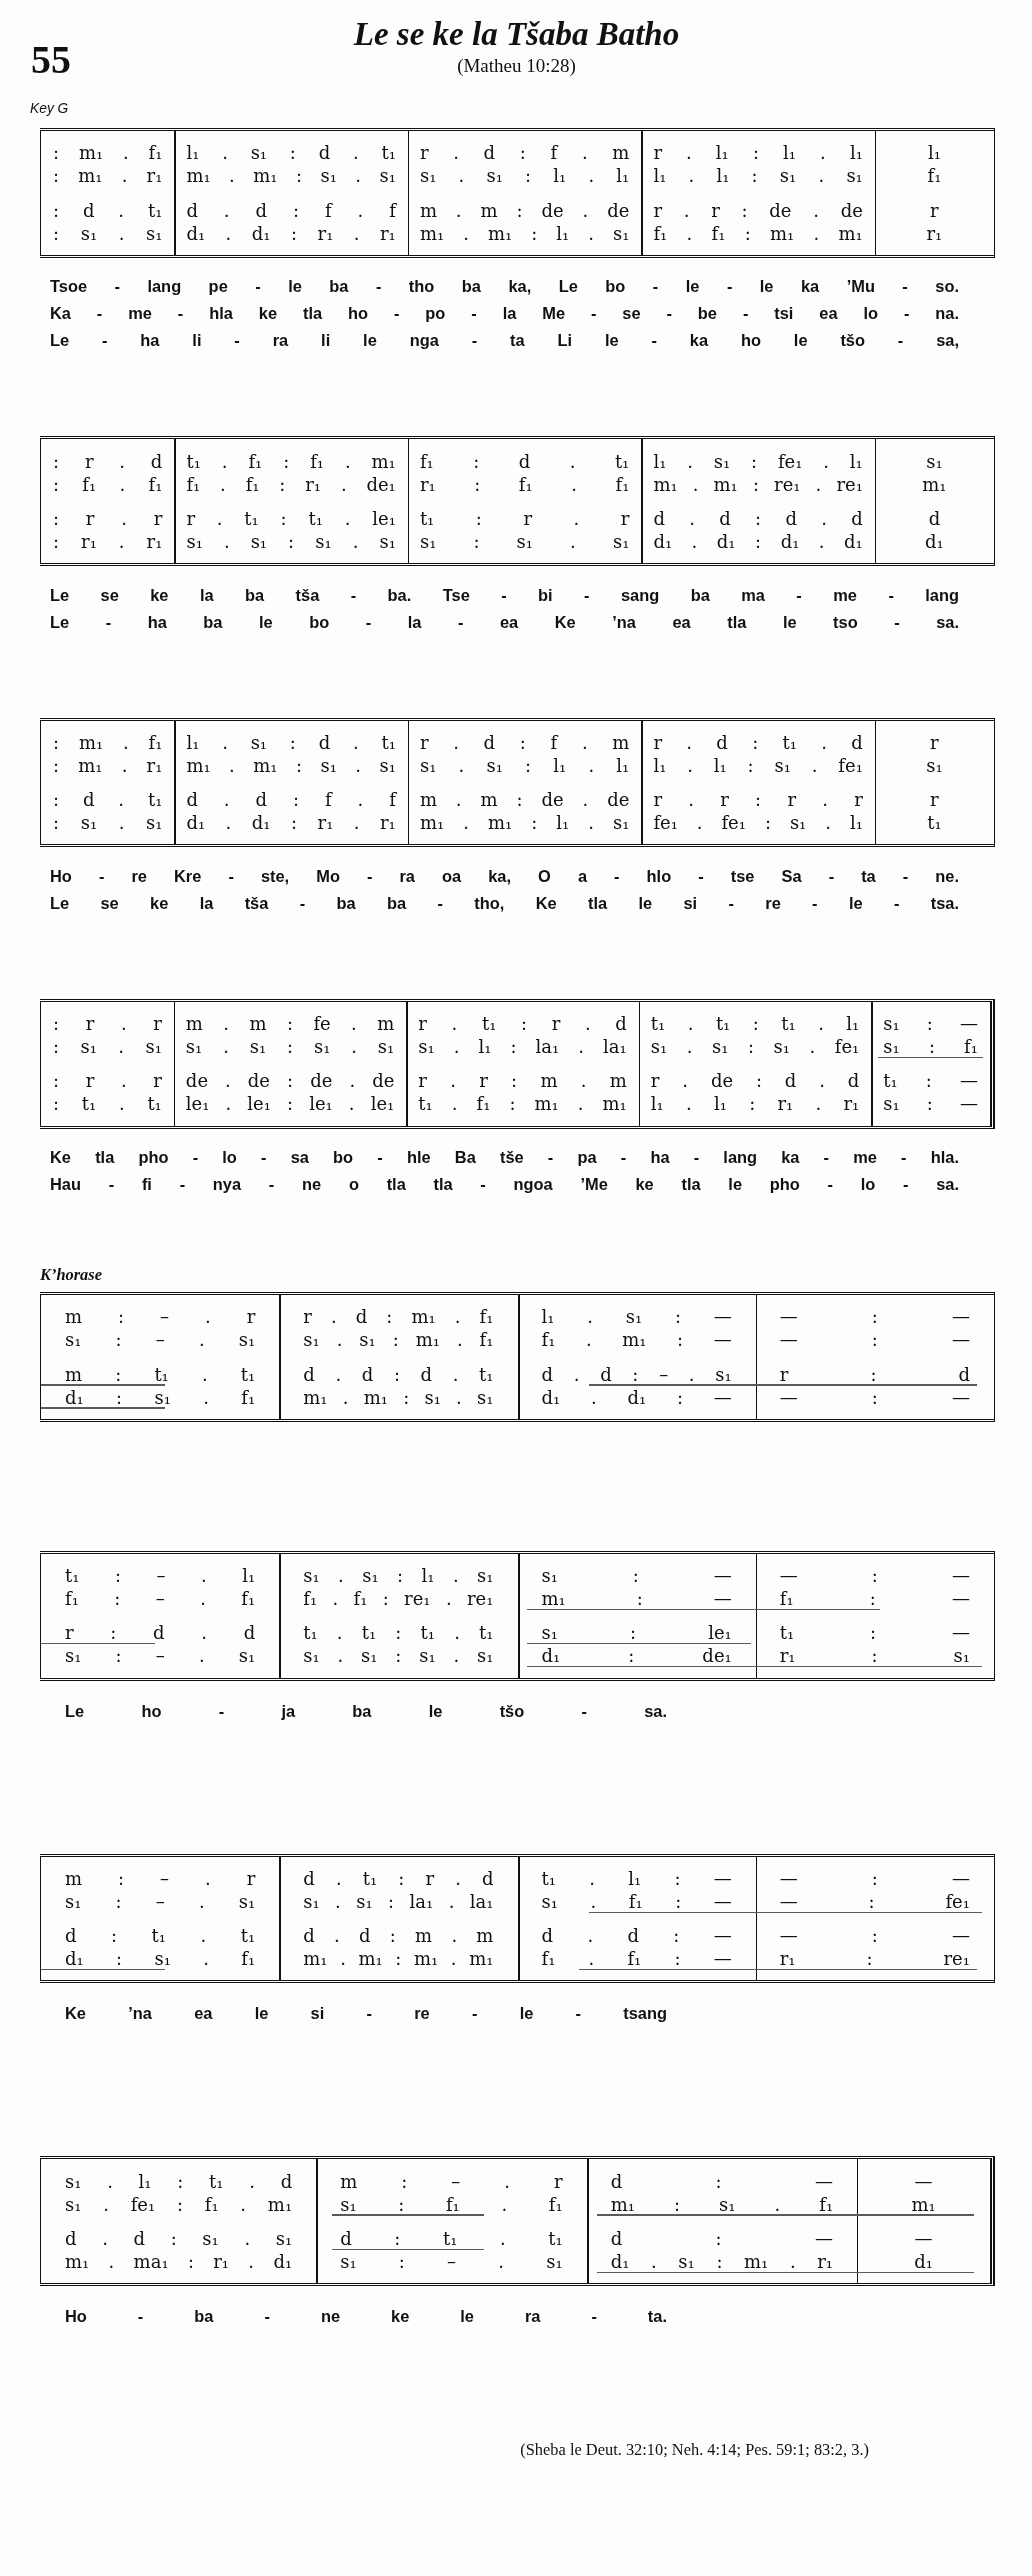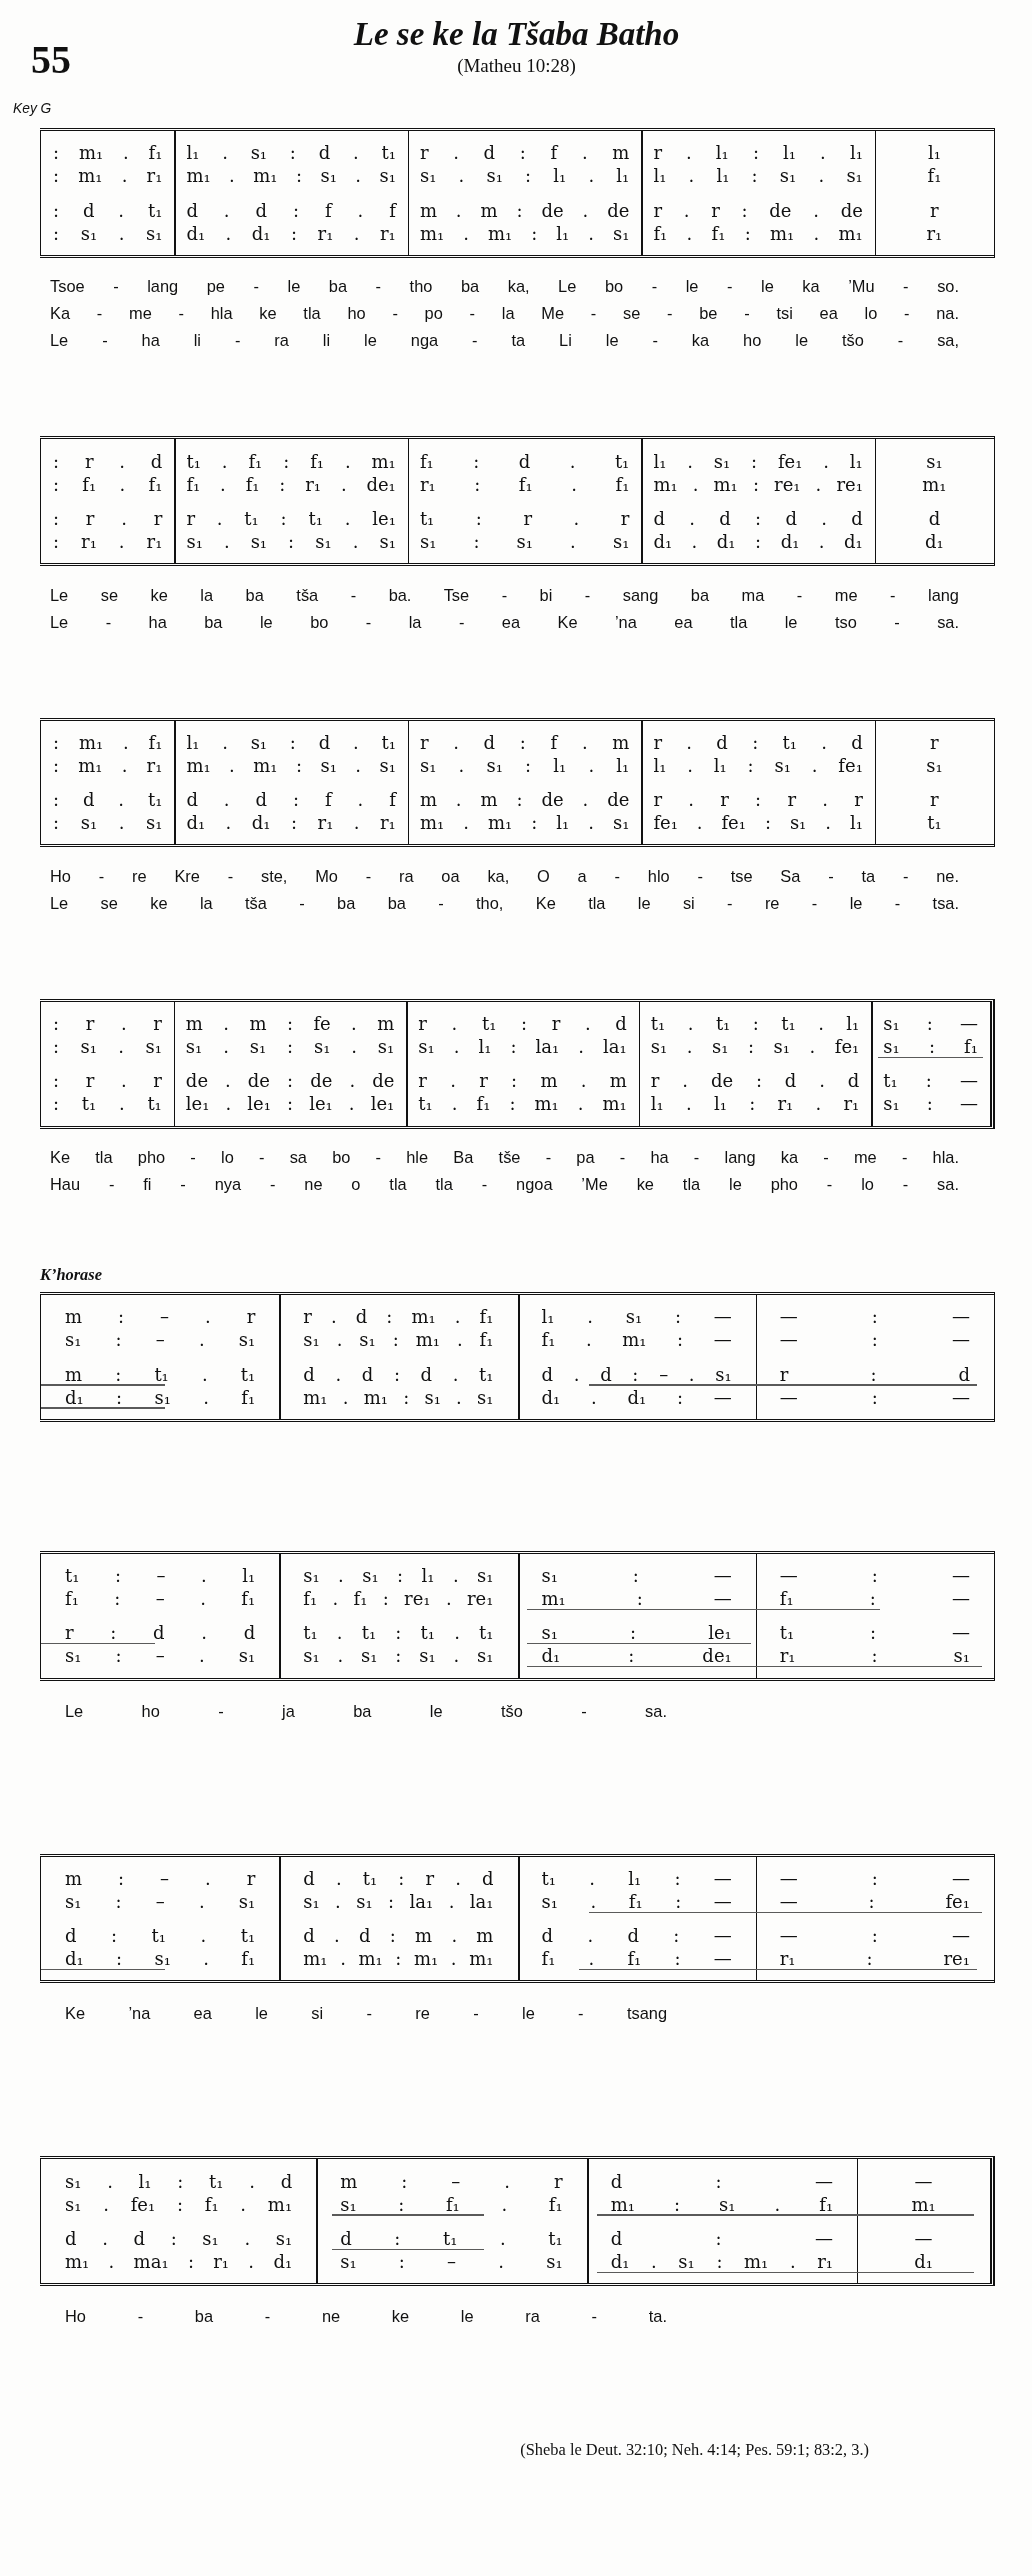--- a/index.html
+++ b/index.html
@@ -4,21 +4,21 @@
 <style>
   html,body{margin:0;padding:0;}
   body{
     width:1033px;min-height:2576px;background:#fdfdfc;color:#111;
     font-family:"Liberation Serif",serif;position:relative;overflow:hidden;
   }
   .header{position:relative;padding-top:15.5px;}
   .page-number{position:absolute;left:31px;top:12px;font-size:40px;font-weight:bold;line-height:1;margin-top:28px;}
   .title{text-align:center;font-style:italic;font-weight:bold;font-size:33px;line-height:1.15;}
   .subtitle{text-align:center;font-size:19px;margin-top:1.7px;}
-  .key-label{margin:24px 0 0 13px;font-family:"Liberation Sans",sans-serif;font-style:italic;font-size:13.8px;}
+  .key-label{margin:24px 0 0 30px;font-family:"Liberation Sans",sans-serif;font-style:italic;font-size:13.8px;}
 
   .vsys{margin-top:82px;}
   #verse-container .vsys:first-child{margin-top:12px;}
   .csys{margin-top:129px;}
   #chorus-container .csys:first-child{margin-top:6.9px;}
 
   .nbox{
     position:relative;margin:0 38px 0 40px;
     border-top:3.4px double #111;border-bottom:3.4px double #111;
     border-left:1.7px solid #111;border-right:1.7px solid #111;
@@ -32,21 +32,21 @@
   .nbox.chorus .ncell{padding:0 24px;}
   .ncell.center{justify-content:center;}
   .sep{position:absolute;top:0;bottom:0;width:1.3px;background:#111;}
   .sep.bold{width:2.2px;}
   .tie{position:absolute;bottom:0;height:1.4px;background:#5a5a5a;}
 
   .vlyrics{margin:15.5px 74px 0 50px;}
   .clyrics{margin:17px 0 0 65px;width:602px;}
   .lyric-line{
     font-family:"Liberation Sans",sans-serif;font-size:16.4px;line-height:27px;
-    text-align:justify;text-align-last:justify;
+    text-align:justify;text-align-last:justify;font-weight:bold;
   }
   .chorus-label{margin:67px 0 0 40px;font-size:16.4px;font-weight:bold;font-style:italic;}
   .footer{margin-top:110px;padding-right:164px;text-align:right;font-size:16.4px;}
 </style>
 </head>
 <body>
 
 <div class="header">
   <div class="page-number">55</div>
   <div class="title">Le se ke la Tšaba Batho</div>

